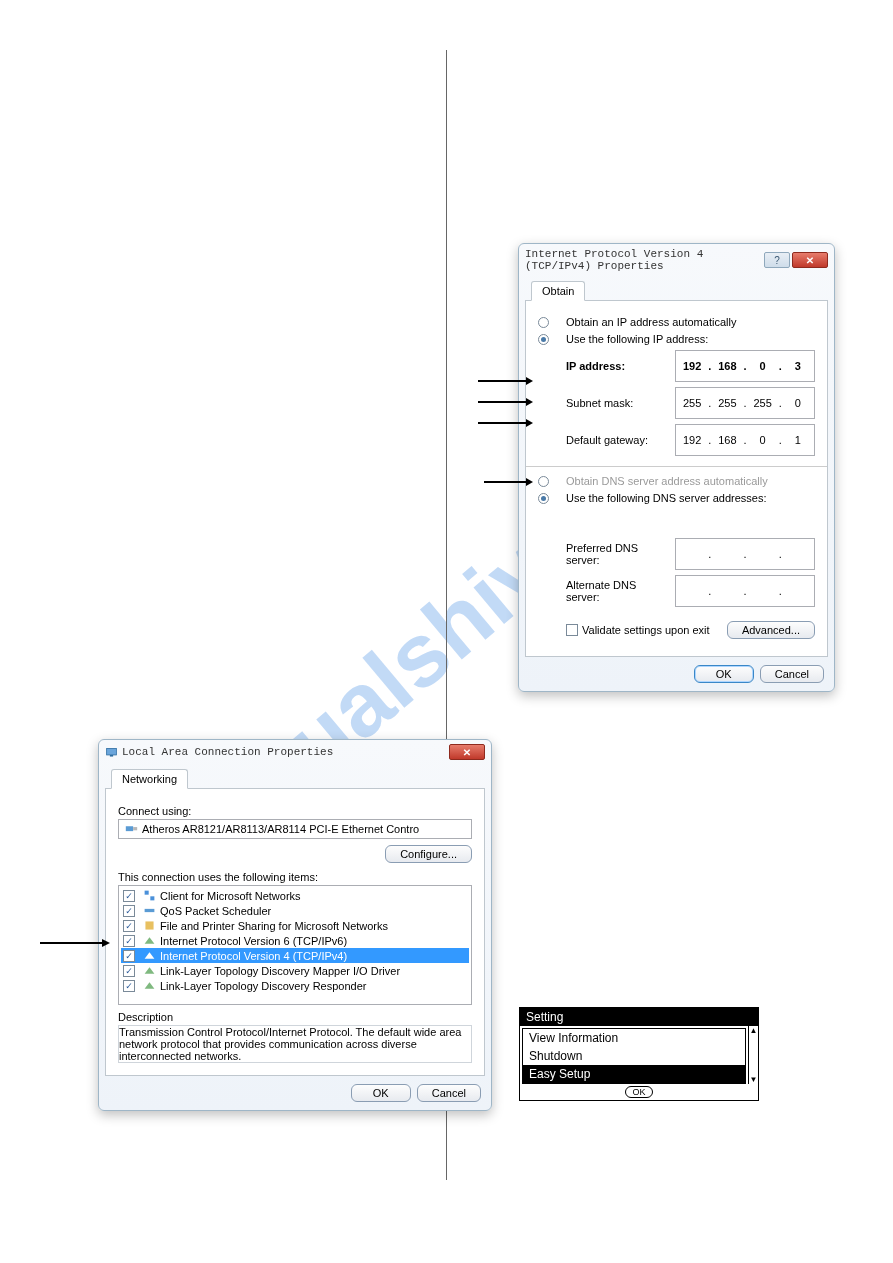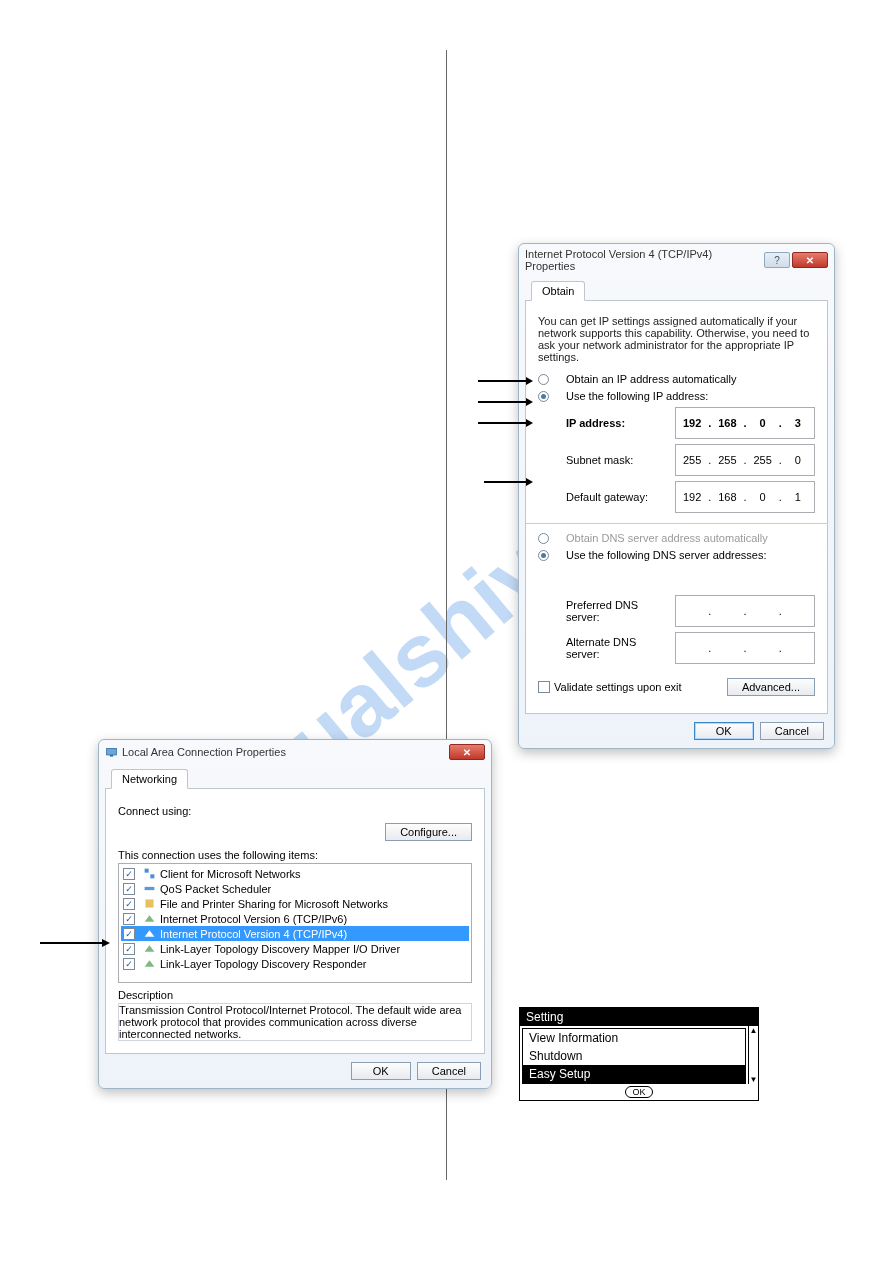--- a/index.html
+++ b/index.html
@@ -40,21 +40,21 @@
     z-index: 2;
   }
   .titlebar {
     display: flex;
     align-items: center;
     justify-content: space-between;
     padding: 4px 6px;
     font-size: 11px;
     color: #333;
   }
-  .titlebar-left { display: flex; align-items: center; gap: 4px; }
+  .titlebar-left { display: flex; align-items: center; gap: 4px; font-family: Liberation Mono, monospace; }
   .titlebar-btns { display: flex; gap: 2px; }
   .help-btn {
     width: 26px; height: 16px;
     background: linear-gradient(#e8eef5, #cfddea);
     border: 1px solid #8fa8bc;
     border-radius: 2px;
     display: flex; align-items: center; justify-content: center;
     font-size: 10px; color: #3a5873;
   }
   .close-btn {
@@ -95,21 +95,21 @@
   .ip-field {
     display:flex; border:1px solid #abadb3; height:32px; width:140px;
     background:#fff; align-items:center;
   }
   .ip-field .oct { width:25%; text-align:center; font-size:11px; }
   .ip-field .dot { font-size:11px; }
   .hr-line { height:1px; background:#ccc; margin:8px -12px; }
   .btn {
     background: linear-gradient(#fdfdfd,#e7eaef);
     border: 1px solid #8a9db3;
-    border-radius: 0;
+    border-radius: 6px;
     padding: 2px 14px;
     font-size: 11px;
     min-width: 60px;
     text-align:center;
     display:inline-block;
   }
   .btn.default { border: 1px solid #3a87c7; box-shadow:0 0 0 1px #aed6ff inset; }
   .footer-btns {
     display:flex; justify-content:flex-end; gap:6px;
     padding: 8px 10px;
@@ -154,21 +154,20 @@
     </div>
     <div class="titlebar-btns">
       <span class="help-btn">?</span>
       <span class="close-btn">✕</span>
     </div>
   </div>
   <div class="tab-strip">
     <span class="tab">Obtain</span>
   </div>
   <div class="panel">
-    <div class="desc">You can get IP settings assigned automatically if your network supports this capability. Otherwise, you need to ask your network administrator for the appropriate IP settings.</div>
 
     <div class="row group-indent">
       <span class="radio"></span>
       <span>Obtain an IP address automatically</span>
     </div>
     <div class="row group-indent">
       <span class="radio checked"></span>
       <span>Use the following IP address:</span>
     </div>
 
@@ -239,21 +238,21 @@
           <span class="dot">.</span>
         <span class="oct"></span>
           <span class="dot">.</span>
         <span class="oct"></span>
           <span class="dot">.</span>
         <span class="oct"></span>
       </span>
     </div>
 
     <div class="row" style="margin-top:14px;justify-content:space-between;">
-      <span style="display:flex;">
+      <span style="display:flex;margin-left:28px;">
         <span class="checkbox"></span>
         <span>Validate settings upon exit</span>
       </span>
       <span class="btn">Advanced...</span>
     </div>
   </div>
   <div class="footer-btns">
     <span class="btn default">OK</span>
     <span class="btn">Cancel</span>
   </div>
@@ -295,20 +294,27 @@
     </div>
     <div class="titlebar-btns">
       <span class="close-btn">✕</span>
     </div>
   </div>
   <div class="tab-strip">
     <span class="tab">Networking</span>
   </div>
   <div class="panel">
     <div class="group-title">Connect using:</div>
+    <div class="textbox">
+      <svg class="icon" viewBox="0 0 16 16">
+          <rect x="1" y="4" width="9" height="6" fill="#5a9bd4"></rect>
+          <rect x="10" y="5" width="5" height="4" fill="#b8b8b8"></rect>
+        </svg>
+      <span>Atheros AR8121/AR8113/AR8114 PCI-E Ethernet Contro</span>
+    </div>
     <div style="text-align:right;margin-top:6px;">
       <span class="btn">Configure...</span>
     </div>
 
     <div class="group-title" style="margin-top:8px;">This connection uses the following items:</div>
     <div class="listbox">
       <div class="list-item">
         <span class="checkbox">✓</span>
         <svg class="icon" viewBox="0 0 16 16">
             <rect x="2" y="2" width="5" height="5" fill="#4a90d9"></rect>

